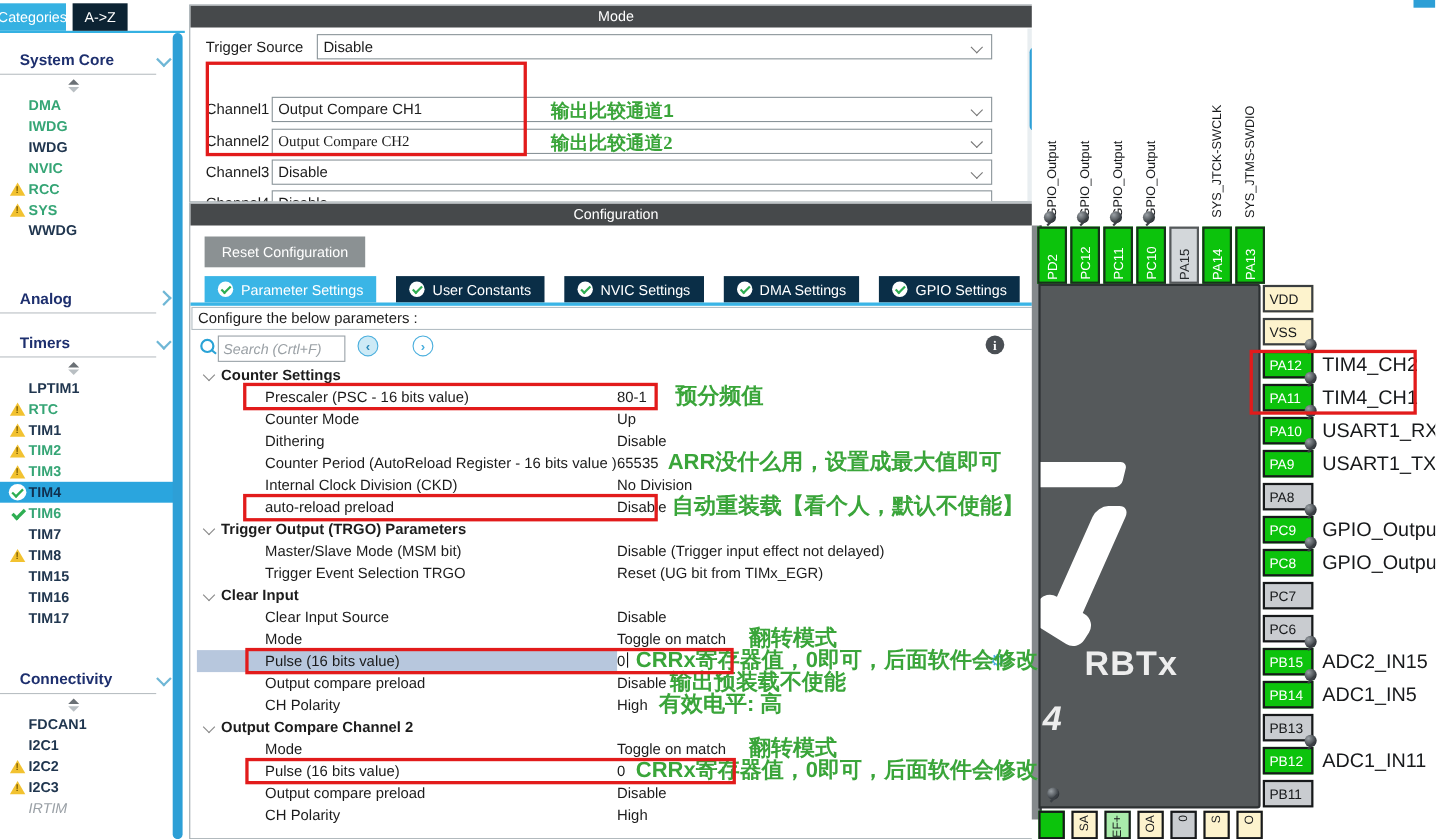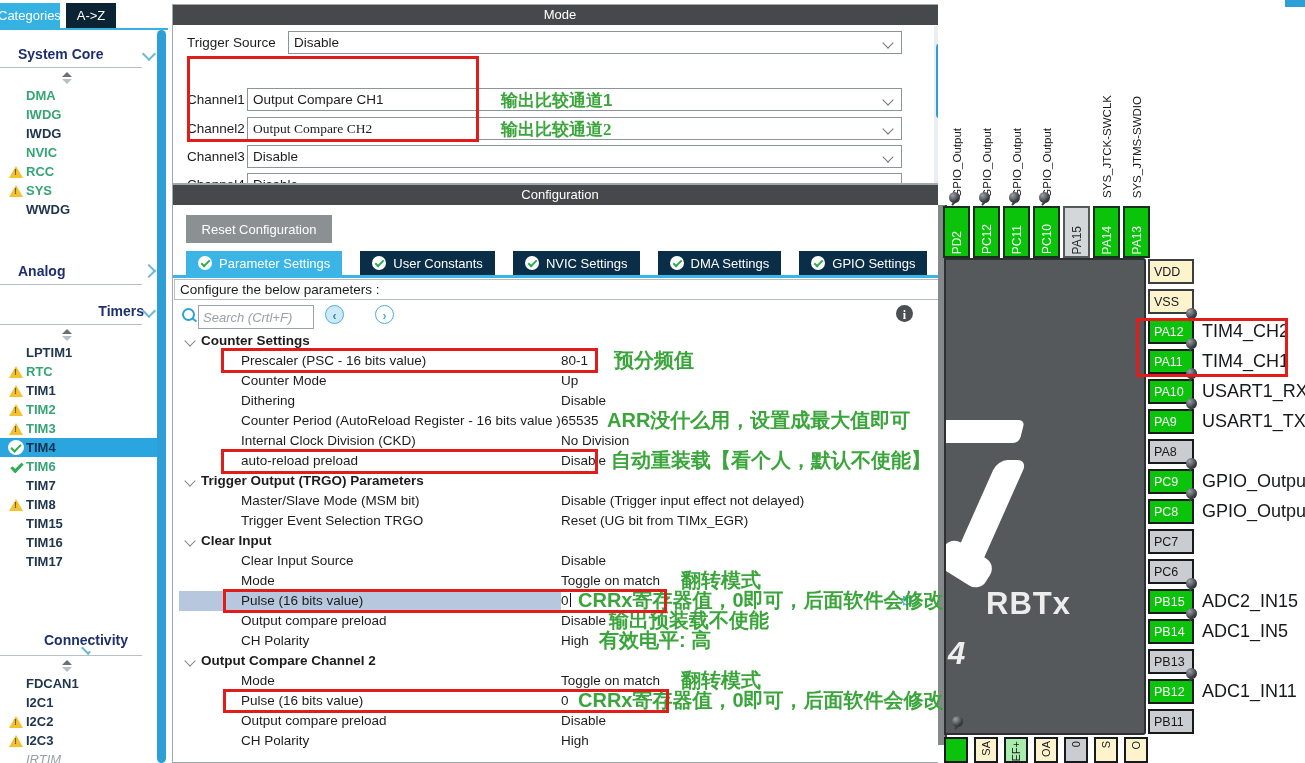--- a/index.html
+++ b/index.html
@@ -167,21 +167,21 @@
         <span class="ic none"></span>
         <span class="lb">WWDG</span>
       </div>
 
     <div class="s-head" style="margin-top:42px;">
       <span>Analog</span>
       <span class="chev right"></span>
     </div>
     <div class="s-line"></div>
 
-    <div class="s-head" style="margin-top:16px;justify-content:flex-end;">
+    <div class="s-head" style="margin-top:16px;">
       <span>Timers</span>
       <span class="chev down"></span>
     </div>
     <div class="s-line"></div>
     <div class="sorter"></div>
     <div class="s-item dark">
         <span class="ic none"></span>
         <span class="lb">LPTIM1</span>
       </div>
     <div class="s-item green">
@@ -222,21 +222,21 @@
       </div>
     <div class="s-item dark">
         <span class="ic none"></span>
         <span class="lb">TIM16</span>
       </div>
     <div class="s-item dark">
         <span class="ic none"></span>
         <span class="lb">TIM17</span>
       </div>
 
-    <div class="s-head" style="margin-top:61px;flex-direction:column;">
+    <div class="s-head" style="margin-top:36px;">
       <span>Connectivity</span>
       <span class="chev down"></span>
     </div>
     <div class="s-line"></div>
     <div class="sorter"></div>
     <div class="s-item dark">
         <span class="ic none"></span>
         <span class="lb">FDCAN1</span>
       </div>
     <div class="s-item dark">

